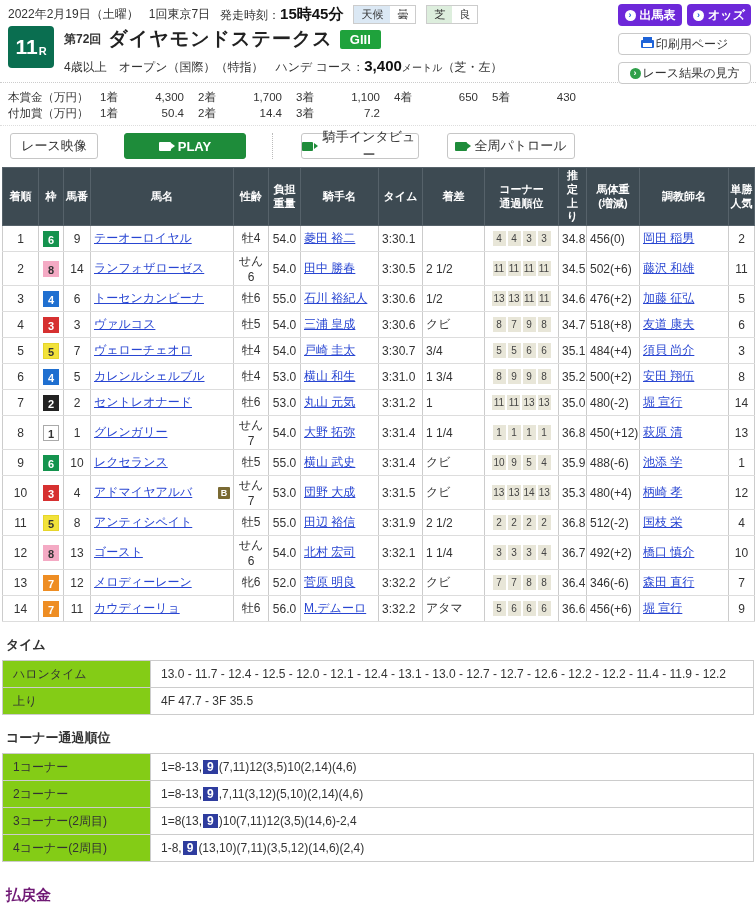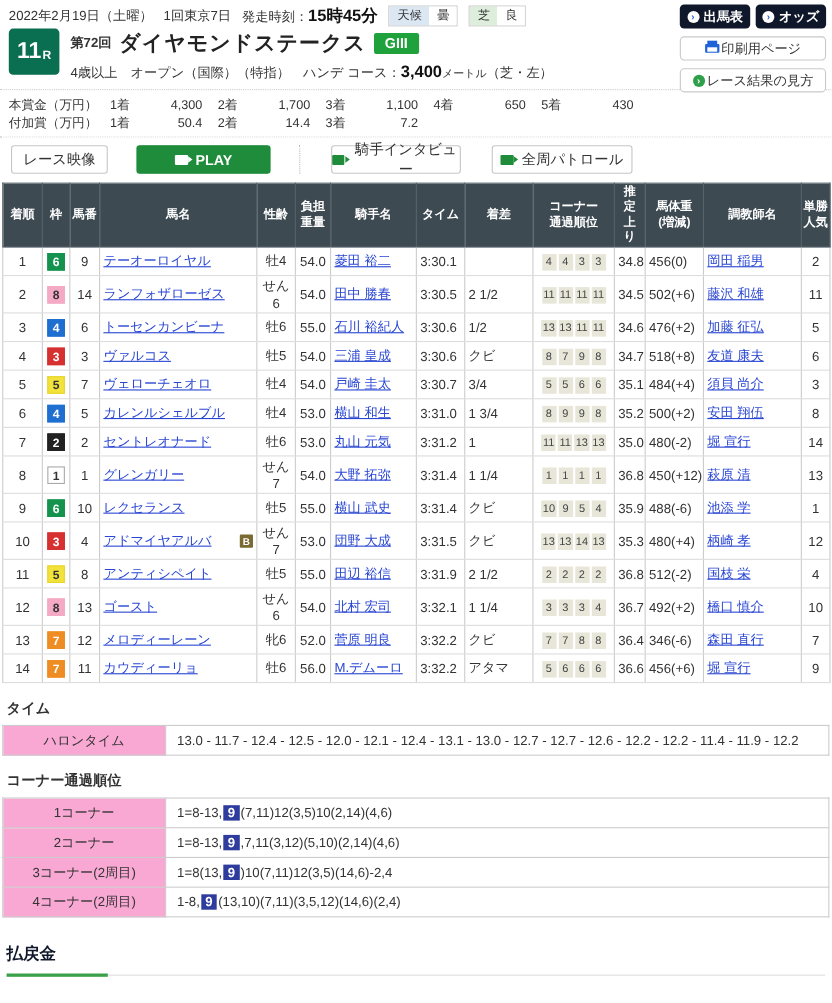--- a/index.html
+++ b/index.html
@@ -18,21 +18,21 @@
   .badge-pair { display:inline-flex; border:1px solid #ccc; font-size:11px; line-height:1; }
   .badge-pair span { padding:3px 7px; background:#fff; }
   .badge-pair .lab-blue { background:#dbe8f4; }
   .badge-pair .lab-green { background:#ddeedd; }
 
   
   .nav-col { position:absolute; top:4px; right:5px; width:133px; display:flex; flex-direction:column; gap:7px; z-index:5; }
   .nav-row { display:flex; gap:5px; }
   .btn-blue {
     flex:1; display:flex; align-items:center; justify-content:center; gap:4px;
-    background:#0f172a; color:#fff; font-weight:bold; font-size:12px;
+    background:#6d28d9; color:#fff; font-weight:bold; font-size:12px;
     border:none; border-radius:4px; height:22px; cursor:pointer;
   }
   .btn-white {
     display:flex; align-items:center; justify-content:center; gap:2px;
     background:#fff; color:#333; font-size:12px;
     border:1px solid #c9c9c9; border-radius:4px; height:22px; cursor:pointer;
   }
   .ic-circ { display:inline-block; width:11px; height:11px; border-radius:50%; background:#fff; color:#1e63d8;
     font-size:9px; line-height:11px; text-align:center; font-weight:bold; }
   .ic-circ::before { content:"›"; }
@@ -93,26 +93,26 @@
   .horsecell { display:flex; align-items:center; justify-content:space-between; }
   .blinker { flex:none; display:inline-block; width:12px; height:12px; line-height:12px; background:#7a6a33; color:#fff;
     font-size:9px; font-weight:bold; text-align:center; border-radius:1px; }
   .cbox { display:inline-block; min-width:13px; height:15px; line-height:15px; background:#e8e6d8; color:#444;
     font-size:10px; text-align:center; margin:0 1px; padding:0 1px; }
 
   
   .sec-h { font-size:13px; font-weight:bold; color:#333; margin:14px 6px 6px 6px; }
   table.kv { border-collapse:collapse; table-layout:fixed; width:752px; margin:0 2px; }
   .kv td { border:1px solid #ccc; font-size:12px; padding:4px 10px; height:27px; vertical-align:middle; }
-  .kv td.k { width:148px; background:#f9a8d4;text-align:center; }
+  .kv td.k { width:148px; background:#84cc16; }
   .hl9 { display:inline-block; background:#2e3c9e; color:#fff; font-weight:bold; padding:0 4px; margin:0 1px; }
 
   
   .payout-head { position:relative; margin:24px 6px 14px 6px; padding-bottom:9px; border-bottom:1px solid #ddd; }
-  .payout-head .t { font-size:15px; font-weight:bold; color:#0f172a; }
+  .payout-head .t { font-size:15px; font-weight:bold; color:#701a75; }
   .payout-head::after { content:""; position:absolute; left:0; bottom:-2px; width:92px; height:3px; background:#3aa04a; }
 </style>
 </head>
 <body>
 
 <div class="topbar">
   <div class="dateline">
     <span>2022年2月19日（土曜）</span>
     <span>1回東京7日</span>
     <span>
@@ -525,20 +525,24 @@
     </tbody>
 </table>
 
 <div class="sec-h">タイム</div>
 <table class="kv">
     <tbody>
       <tr>
         <td class="k">ハロンタイム</td>
         <td>13.0 - 11.7 - 12.4 - 12.5 - 12.0 - 12.1 - 12.4 - 13.1 - 13.0 - 12.7 - 12.7 - 12.6 - 12.2 - 12.2 - 11.4 - 11.9 - 12.2</td>
       </tr>
+      <tr>
+        <td class="k">上り</td>
+        <td>4F 47.7 - 3F 35.5</td>
+      </tr>
     </tbody>
   </table>
 
 <div class="sec-h">コーナー通過順位</div>
 <table class="kv">
     <tbody>
       <tr>
         <td class="k">1コーナー</td>
         <td>1=8-13,<span class="hl9">9</span>(7,11)12(3,5)10(2,14)(4,6)</td>
       </tr>

